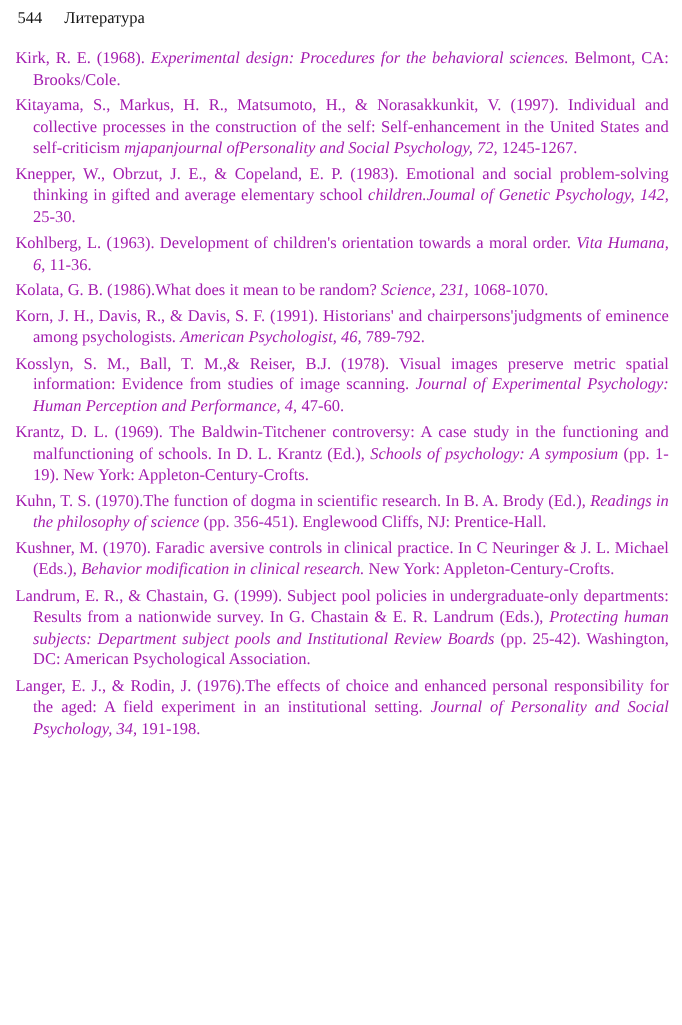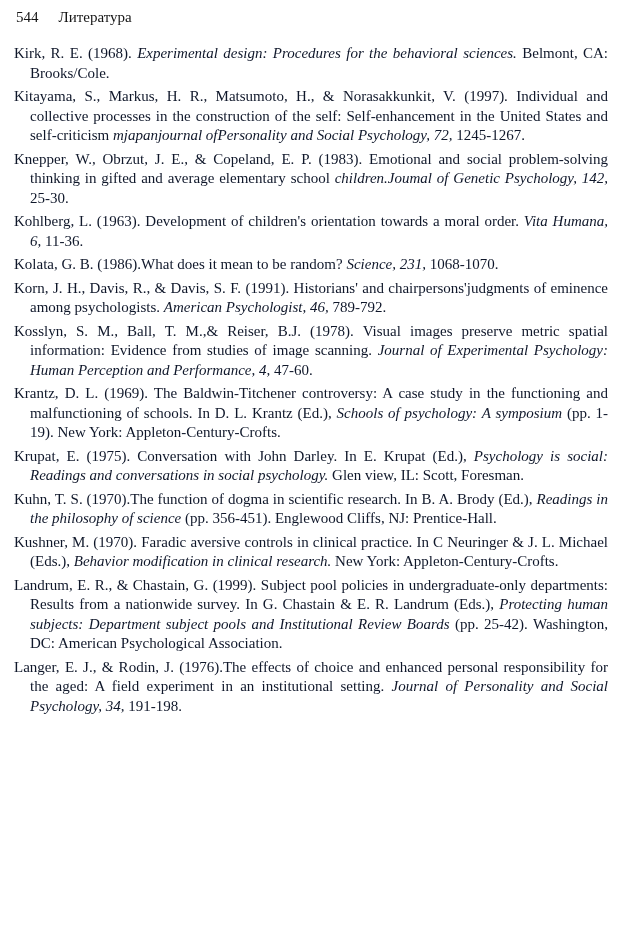--- a/index.html
+++ b/index.html
@@ -34,21 +34,21 @@
     margin: 0;
     padding: 0;
   }
   .ref {
     margin: 0 0 4px 0;
     font-size: 15px;
     line-height: 19.5px;
     text-align: justify;
     padding-left: 16px;
     text-indent: -16px;
-    color: #0f172a;
+    color: #a21caf;
   }
   .ref em {
     font-style: italic;
   }
 </style>
 </head>
 <body>
 
 <div class="page">
   <header class="page-header">
@@ -57,19 +57,18 @@
 
   <div class="references-list">
       <p class="ref"><span>Kirk, R. E. (1968). </span><em>Experimental design: Procedures for the behavioral sciences.</em><span> Belmont, CA: Brooks/Cole.</span></p>
       <p class="ref"><span>Kitayama, S., Markus, H. R., Matsumoto, H., &amp; Norasakkunkit, V. (1997). Individual and collective processes in the construction of the self: Self-enhancement in the United States and self-criticism </span><em>mjapanjournal ofPersonality and Social Psychology, 72,</em><span> 1245-1267.</span></p>
       <p class="ref"><span>Knepper, W., Obrzut, J. E., &amp; Copeland, E. P. (1983). Emotional and social problem-solving thinking in gifted and average elementary school </span><em>children.Joumal of Genetic Psychology, 142,</em><span> 25-30.</span></p>
       <p class="ref"><span>Kohlberg, L. (1963). Development of children's orientation towards a moral order. </span><em>Vita Humana, 6,</em><span> 11-36.</span></p>
       <p class="ref"><span>Kolata, G. B. (1986).What does it mean to be random? </span><em>Science, 231,</em><span> 1068-1070.</span></p>
       <p class="ref"><span>Korn, J. H., Davis, R., &amp; Davis, S. F. (1991). Historians' and chairpersons'judgments of eminence among psychologists. </span><em>American Psychologist, 46,</em><span> 789-792.</span></p>
       <p class="ref"><span>Kosslyn, S. M., Ball, T. M.,&amp; Reiser, B.J. (1978). Visual images preserve metric spatial information: Evidence from studies of image scanning. </span><em>Journal of Experimental Psychology: Human Perception and Performance, 4,</em><span> 47-60.</span></p>
       <p class="ref"><span>Krantz, D. L. (1969). The Baldwin-Titchener controversy: A case study in the functioning and malfunctioning of schools. In D. L. Krantz (Ed.), </span><em>Schools of psychology: A symposium</em><span> (pp. 1-19). New York: Appleton-Century-Crofts.</span></p>
-      <p class="ref"><span>Krupat, E. (1975). Conversation with John Darley. In E. Krupat (Ed.), </span><em>Psychology is social: Readings and conversations in social psychology.</em><span> Glen view, IL: Scott, Foresman.</span></p>
       <p class="ref"><span>Kuhn, T. S. (1970).The function of dogma in scientific research. In B. A. Brody (Ed.), </span><em>Readings in the philosophy of science</em><span> (pp. 356-451). Englewood Cliffs, NJ: Prentice-Hall.</span></p>
       <p class="ref"><span>Kushner, M. (1970). Faradic aversive controls in clinical practice. In C Neuringer &amp; J. L. Michael (Eds.), </span><em>Behavior modification in clinical research.</em><span> New York: Appleton-Century-Crofts.</span></p>
       <p class="ref"><span>Landrum, E. R., &amp; Chastain, G. (1999). Subject pool policies in undergraduate-only departments: Results from a nationwide survey. In G. Chastain &amp; E. R. Landrum (Eds.), </span><em>Protecting human subjects: Department subject pools and Institutional Review Boards</em><span> (pp. 25-42). Washington, DC: American Psychological Association.</span></p>
       <p class="ref"><span>Langer, E. J., &amp; Rodin, J. (1976).The effects of choice and enhanced personal responsibility for the aged: A field experiment in an institutional setting. </span><em>Journal of Personality and Social Psychology, 34,</em><span> 191-198.</span></p>
     </div>
 </div>
 
 </body></html>

